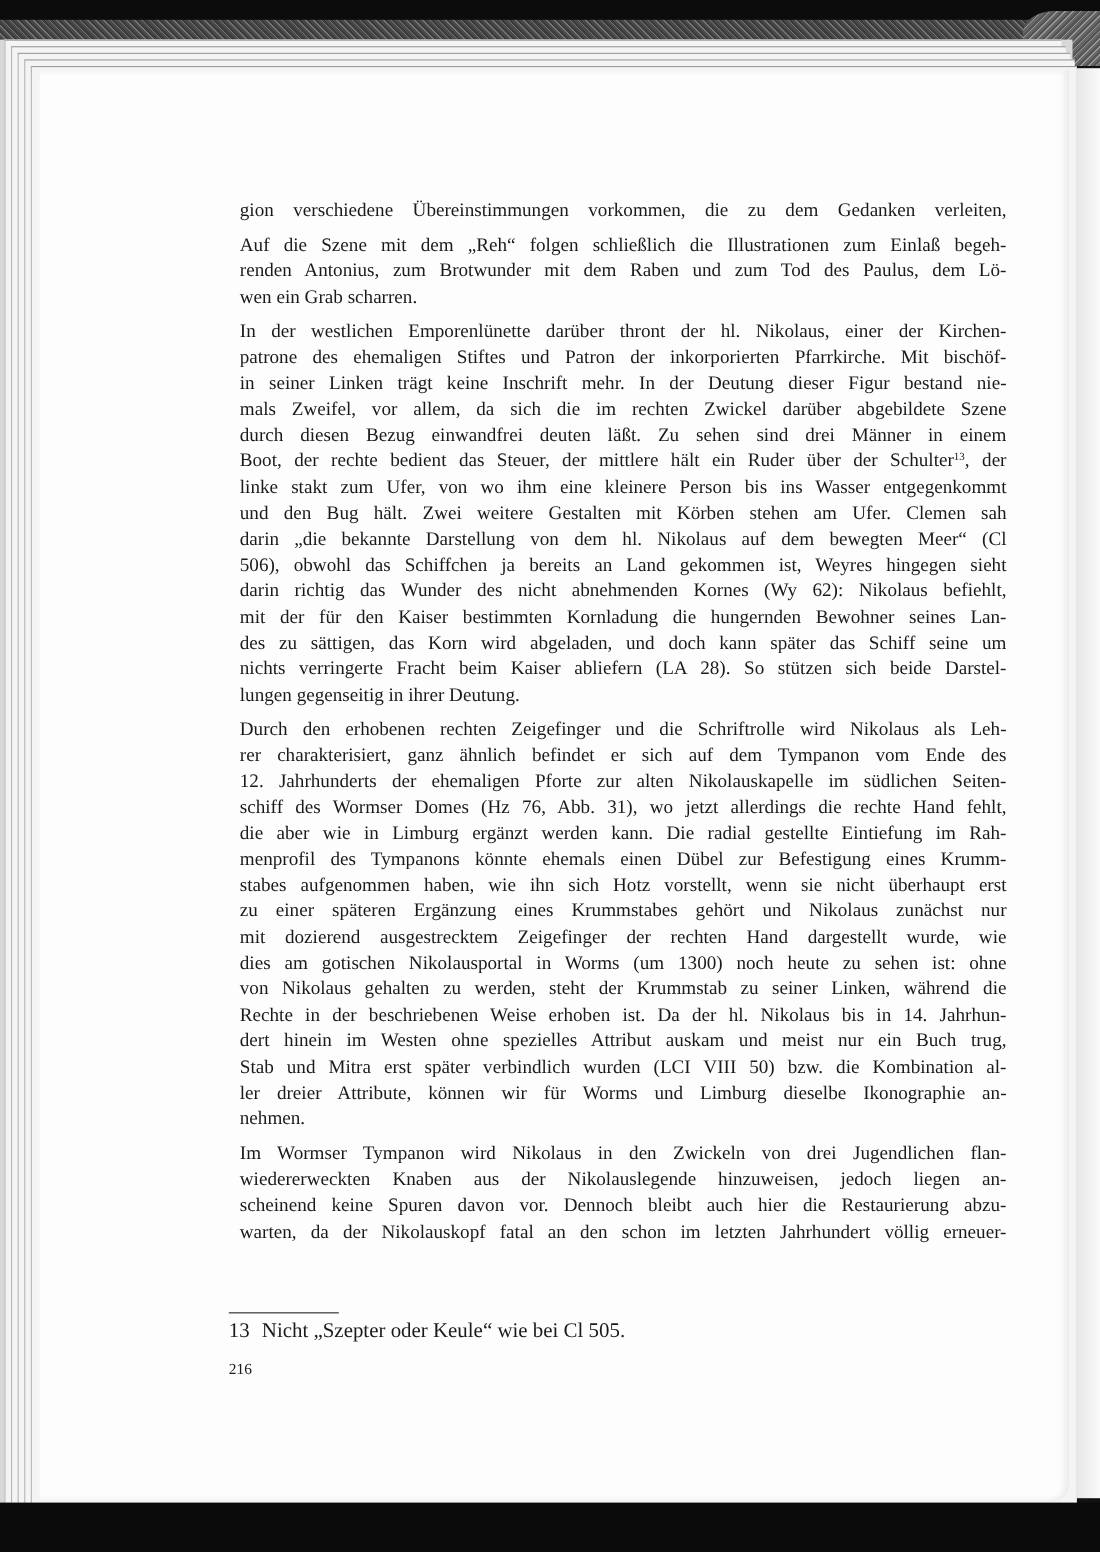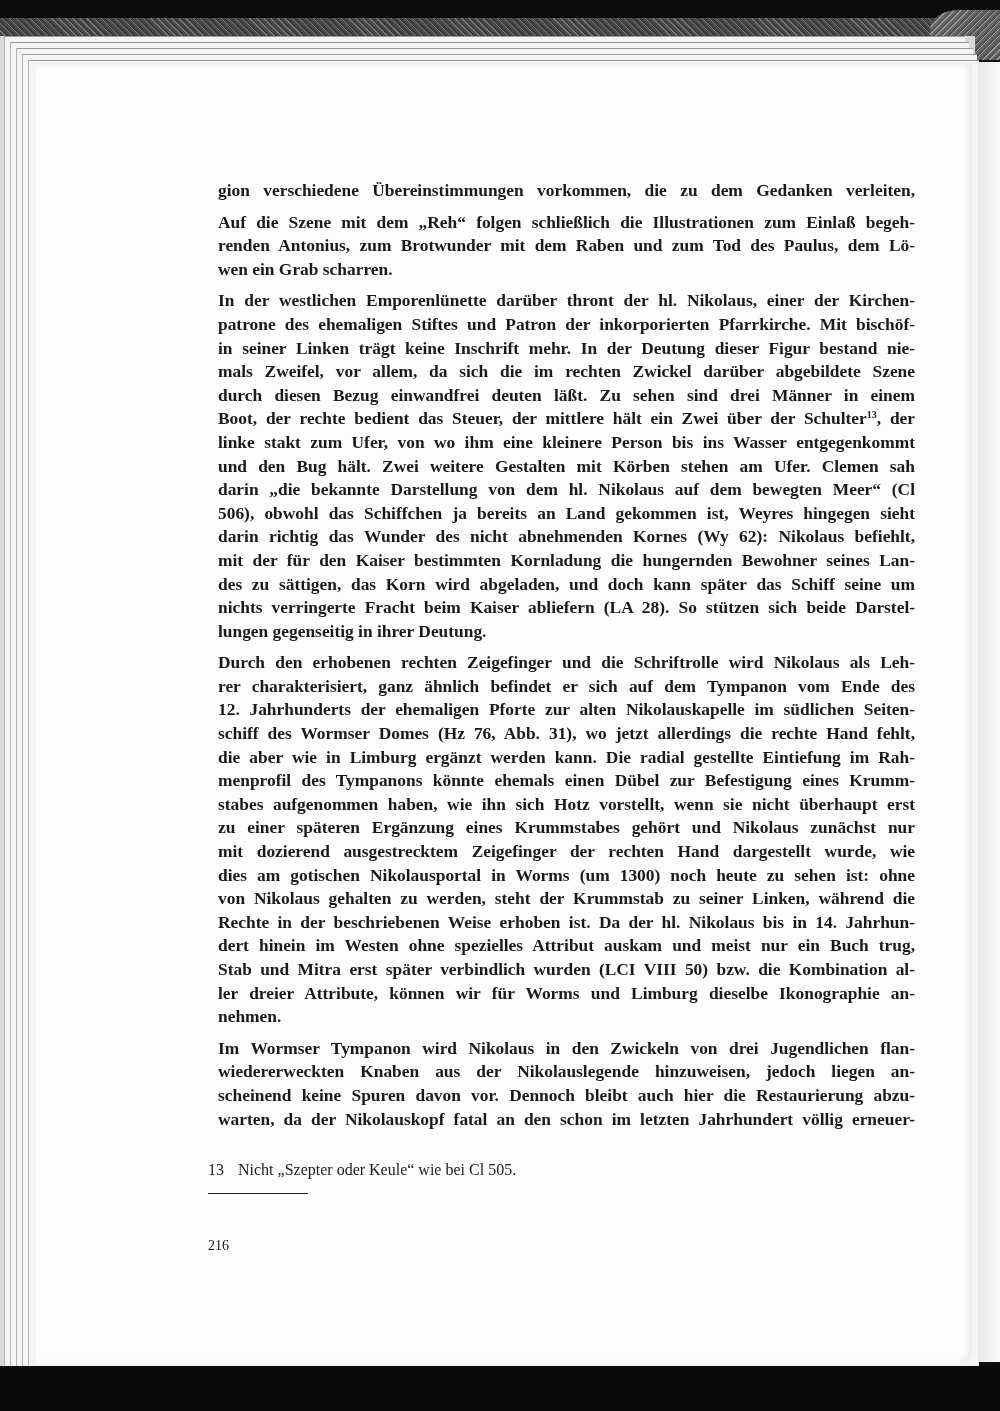--- a/index.html
+++ b/index.html
@@ -42,32 +42,31 @@
   }
   .bottom-cover {
     position:absolute; left:0; top:1366px; width:1000px; height:45px; background:#0a0a0a;
   }
   .text {
     position:absolute;
     font-size:17.4px;
     line-height:23.6px;
     text-align:justify;
     letter-spacing:0;
-    font-weight:bold;
   }
   .body-col { left:218px; width:697px; }
   .para { margin:0 0 8px 0; hyphens:manual; }
   .line { display:block; text-align:justify; text-align-last:justify; white-space:nowrap; }
   .line.last { text-align-last:left; }
   .margin-note {
     position:absolute; left:120px; top:311px; font-size:11px; line-height:21px; color:#ffffff;
   }
   sup { font-size:10px; line-height:0; vertical-align:6px; }
   .fn-rule { position:absolute; left:208px; top:1193px; width:100px; height:1px; background:#222; }
-  .footnote { position:absolute; left:208px; top:1159px; font-size:16px; line-height:22px; }
+  .footnote { position:absolute; left:208px; top:1199px; font-size:19px; line-height:22px; }
   .fn-num { display:inline-block; width:30px; }
   .pagenum { position:absolute; left:208px; top:1238px; font-size:14px; }
 </style>
 </head>
 <body>
 
 <div class="cover-top"></div>
 <div class="cloth"></div>
 <div class="cloth-corner"></div>
 
@@ -96,21 +95,21 @@
     <span class="line">Auf die Szene mit dem „Reh“ folgen schließlich die Illustrationen zum Einlaß begeh-</span>
     <span class="line">renden Antonius, zum Brotwunder mit dem Raben und zum Tod des Paulus, dem Lö-</span>
     <span class="line last">wen ein Grab scharren.</span>
   </p>
   <p class="para">
     <span class="line">In der westlichen Emporenlünette darüber thront der hl. Nikolaus, einer der Kirchen-</span>
     <span class="line">patrone des ehemaligen Stiftes und Patron der inkorporierten Pfarrkirche. Mit bischöf-</span>
     <span class="line">in seiner Linken trägt keine Inschrift mehr. In der Deutung dieser Figur bestand nie-</span>
     <span class="line">mals Zweifel, vor allem, da sich die im rechten Zwickel darüber abgebildete Szene</span>
     <span class="line">durch diesen Bezug einwandfrei deuten läßt. Zu sehen sind drei Männer in einem</span>
-    <span class="line"><span>Boot, der rechte bedient das Steuer, der mittlere hält ein Zwei über der Schulter</span><sup>13</sup><span>, der</span></span>
+    <span class="line"><span>Boot, der rechte bedient das Steuer, der mittlere hält ein Ruder über der Schulter</span><sup>13</sup><span>, der</span></span>
     <span class="line">linke stakt zum Ufer, von wo ihm eine kleinere Person bis ins Wasser entgegenkommt</span>
     <span class="line">und den Bug hält. Zwei weitere Gestalten mit Körben stehen am Ufer. Clemen sah</span>
     <span class="line">darin „die bekannte Darstellung von dem hl. Nikolaus auf dem bewegten Meer“ (Cl</span>
     <span class="line">506), obwohl das Schiffchen ja bereits an Land gekommen ist, Weyres hingegen sieht</span>
     <span class="line">darin richtig das Wunder des nicht abnehmenden Kornes (Wy 62): Nikolaus befiehlt,</span>
     <span class="line">mit der für den Kaiser bestimmten Kornladung die hungernden Bewohner seines Lan-</span>
     <span class="line">des zu sättigen, das Korn wird abgeladen, und doch kann später das Schiff seine um</span>
     <span class="line">nichts verringerte Fracht beim Kaiser abliefern (LA 28). So stützen sich beide Darstel-</span>
     <span class="line last">lungen gegenseitig in ihrer Deutung.</span>
   </p>

